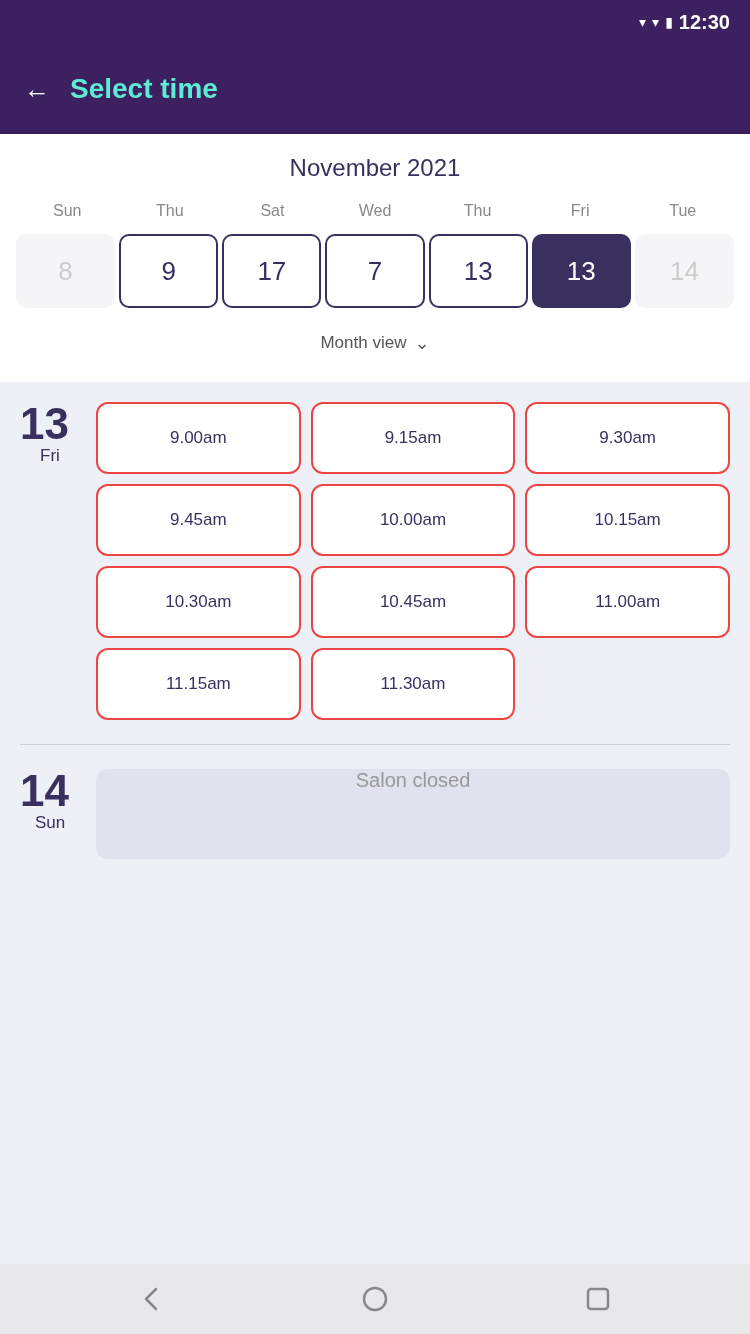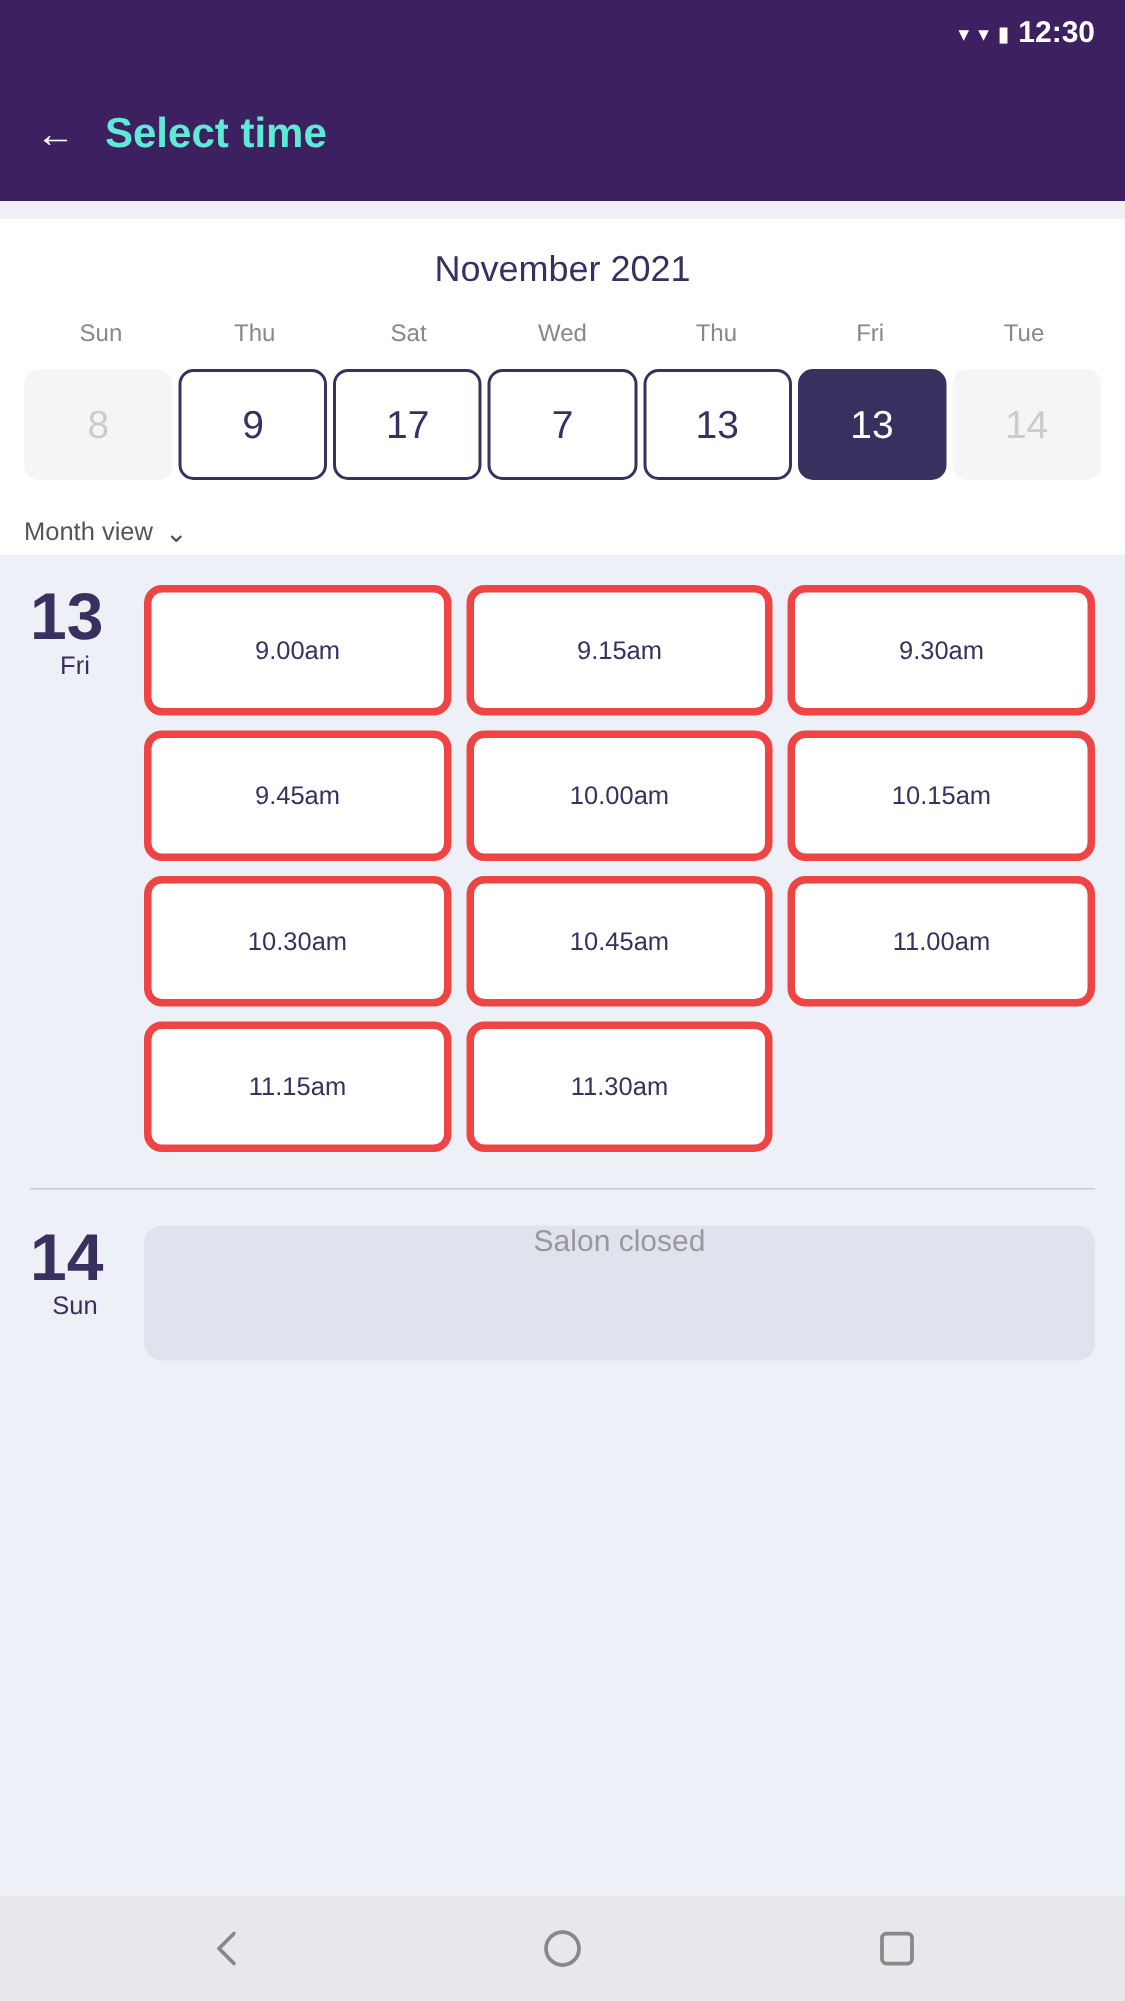--- a/index.html
+++ b/index.html
@@ -54,21 +54,20 @@
     .header-title {
       color: #5eead4;
       font-size: 28px;
       font-weight: 700;
     }
 
     
     .calendar-section {
       background: white;
       padding: 20px 16px 0;
-      margin-top: 12px;
     }
     .month-title {
       text-align: center;
       font-size: 24px;
       color: #3a3060;
       font-weight: 400;
       margin-bottom: 16px;
     }
     .day-headers {
       display: grid;
@@ -110,23 +109,23 @@
     .cal-day.selected {
       background: #3a3060;
       color: white;
       border: none;
     }
 
     
     .month-view-row {
       display: flex;
       align-items: center;
-      justify-content: flex-start;
+      justify-content: center;
       gap: 8px;
-      padding: 14px 0 4px;
+      padding: 14px 0 28px;
       cursor: pointer;
     }
     .month-view-label {
       font-size: 17px;
       color: #555;
     }
     .chevron-down {
       font-size: 18px;
       color: #555;
     }
@@ -164,25 +163,25 @@
       grid-template-columns: repeat(3, 1fr);
       gap: 10px;
       flex: 1;
     }
     .time-slot {
       background: white;
       border-radius: 12px;
       display: flex;
       align-items: center;
       justify-content: center;
-      height: 87px;
+      height: 72px;
       font-size: 17px;
       color: #3a3060;
       cursor: pointer;
-      border: 5px solid #ef4444;
+      border: 2px solid #ef4444;
     }
 
     
     .divider {
       height: 1px;
       background: #ccc;
       margin: 24px 20px;
     }
 
     

